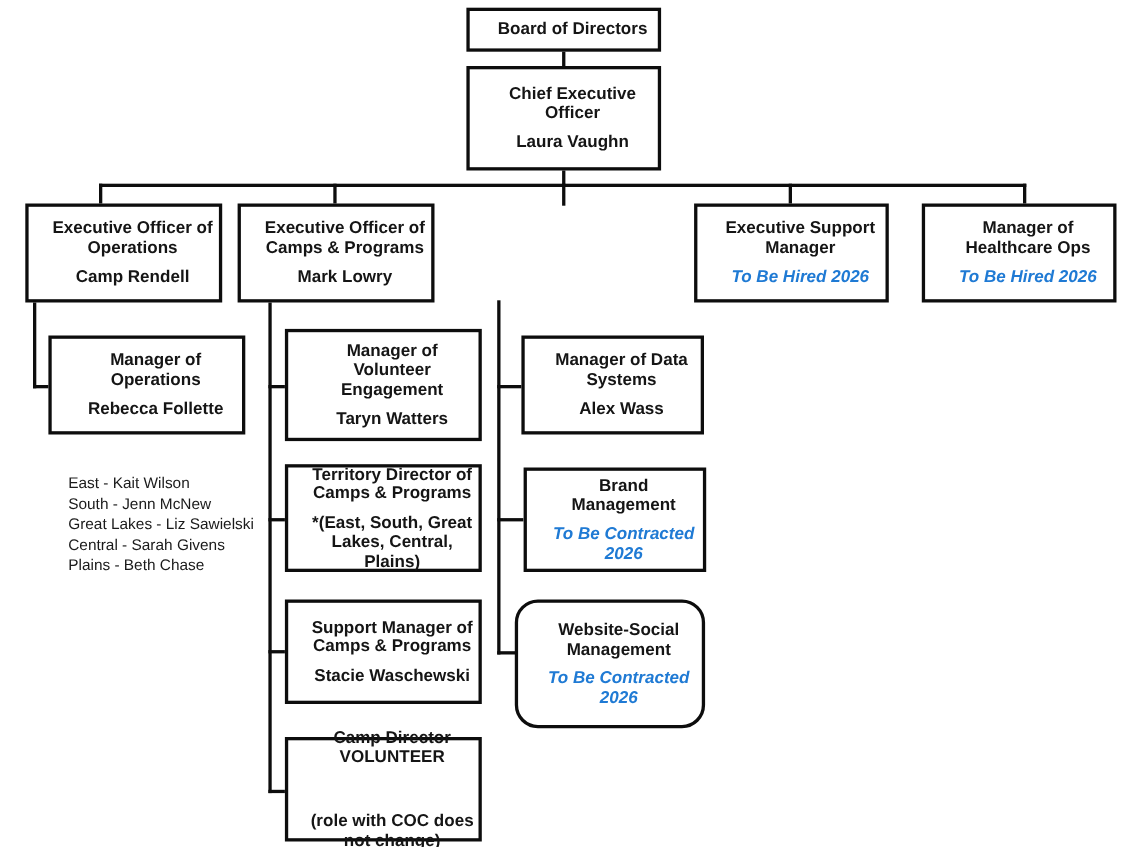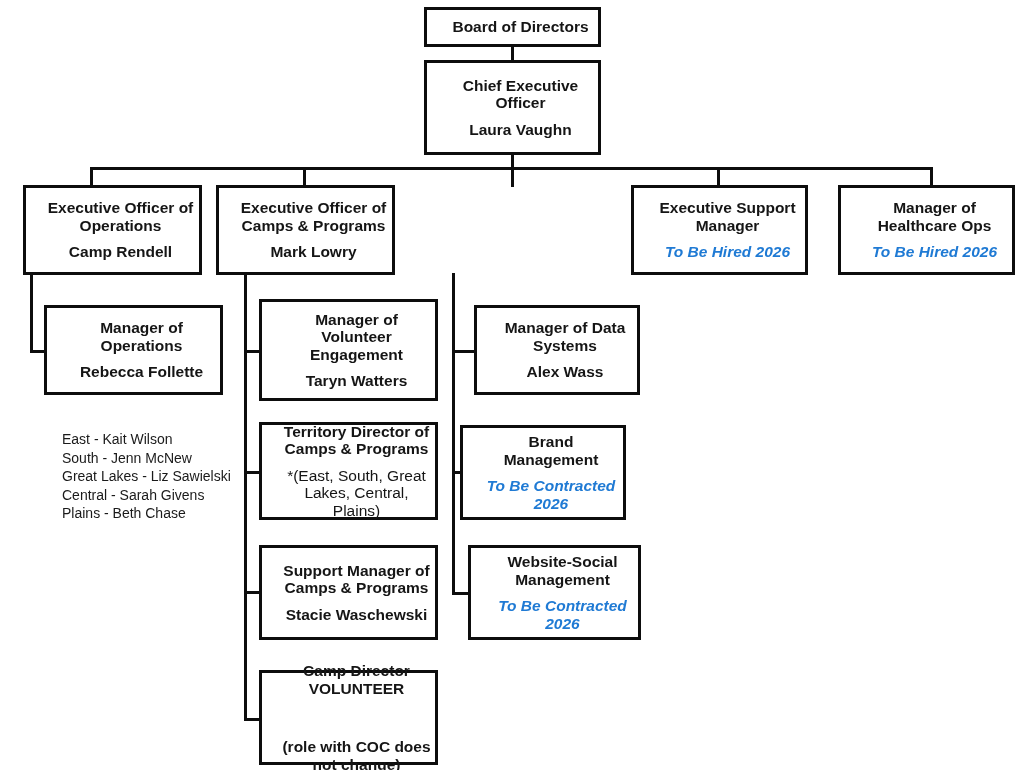--- a/index.html
+++ b/index.html
@@ -37,21 +37,21 @@
     padding: 0 4px;
   }
   .node .person {
     font-weight: bold;
     color: #151515;
     line-height: 1.13;
     padding: 0 4px;
     margin-top: 9px;
   }
   .node .person.normal {
-    font-weight: normal;
+    font-weight: bold;
   }
   .node .person.pending {
     font-style: italic;
     font-weight: bold;
     color: #1f7ad4;
   }
 
   
   .t15 { font-size: 15.5px; }
 
@@ -157,26 +157,26 @@
   <div class="node" style="left:259px; top:670px; width:179px; height:95px;gap:32px;">
     <div class="title t15">Camp Director VOLUNTEER</div>
     <div class="person t15">(role with COC does not change)</div>
   </div>
 
   <div class="node" style="left:474px; top:305px; width:166px; height:90px;">
     <div class="title t15">Manager of Data Systems</div>
     <div class="person t15">Alex Wass</div>
   </div>
 
-  <div class="node" style="left:460px; top:425px; width:166px; height:95px;">
+  <div class="node" style="left:476px; top:425px; width:166px; height:95px;">
     <div class="title t15">Brand Management</div>
     <div class="person pending t15">To Be Contracted 2026</div>
   </div>
 
-  <div class="node" style="left:468px; top:545px; width:173px; height:95px;">
+  <div class="node" style="left:468px; top:545px; width:173px; height:117px;border-radius:21px;">
     <div class="title t15">Website-Social Management</div>
     <div class="person pending t15">To Be Contracted 2026</div>
   </div>
 
   <div class="freetext" style="left:62px; top:430px;">East - Kait Wilson
 South - Jenn McNew
 Great Lakes - Liz Sawielski
 Central - Sarah Givens
 Plains - Beth Chase</div>
 

